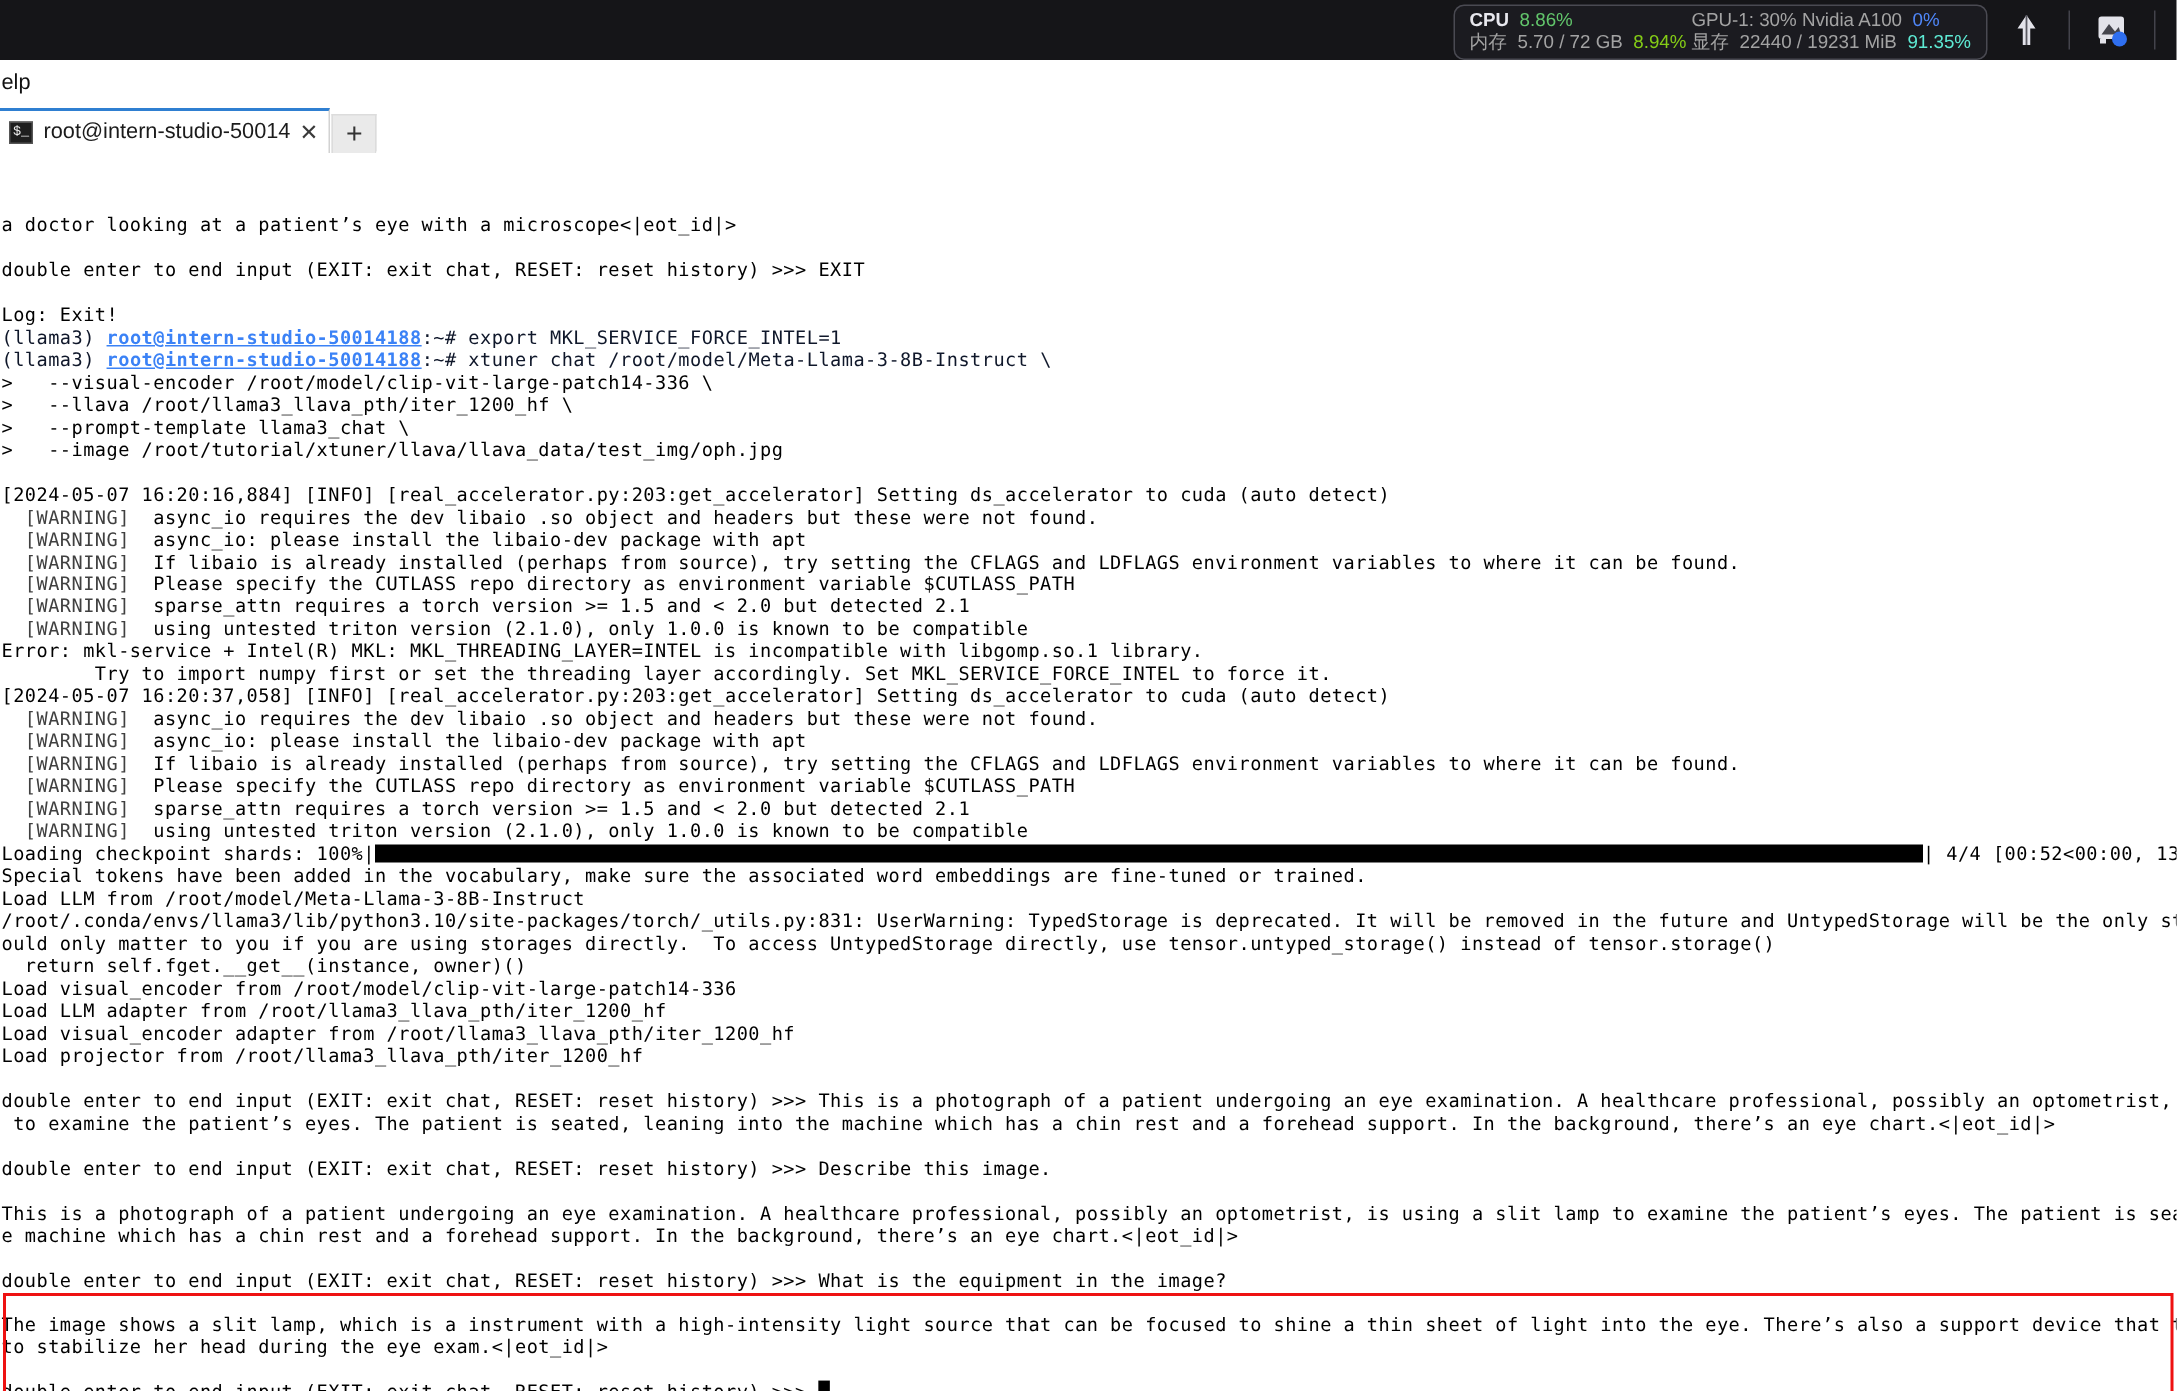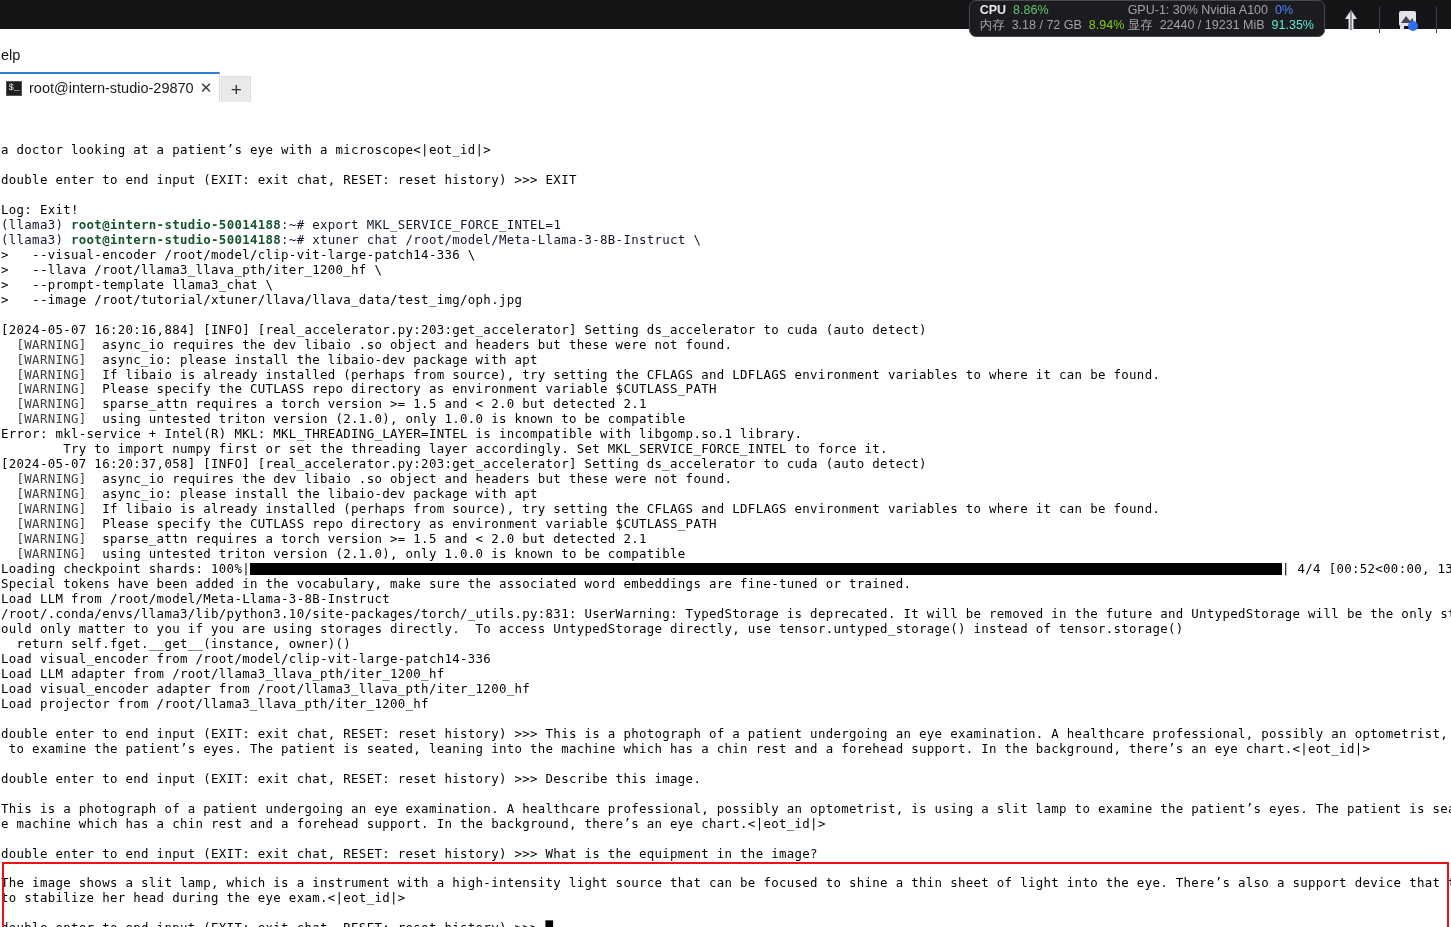--- a/index.html
+++ b/index.html
@@ -6,23 +6,23 @@
   html, body {
     margin: 0; padding: 0;
     width: 1451px; height: 927px;
     overflow: hidden;
     background: #ffffff;
     font-family: "Liberation Sans", sans-serif;
   }
 
   
   #topbar {
-    position: absolute; left: 0; top: 0; width: 1451px; height: 29px;
+    position: absolute; left: 0; top: 0; width: 1451px; height: 40px;
     background: #151518;
-    display: flex; align-items: flex-start; justify-content: flex-end;
+    display: flex; align-items: flex-end; justify-content: flex-end;
   }
   #sysmon {
     border: 1px solid #4a4a52;
     border-radius: 7px;
     background: #1b1b20;
     padding: 2px 10px 3px 10px;
     margin-right: 12px;
     font-family: "Liberation Sans", sans-serif;
     font-size: 12.5px;
     line-height: 15px;
@@ -108,21 +108,21 @@
     color: #000000;
     font-family: "DejaVu Sans Mono", monospace;
     font-size: 12.4px;
     line-height: 14.98px;
     letter-spacing: 0.32px;
     white-space: pre;
     overflow: hidden;
     padding-left: 1px;
   }
   #term .ln { height: 14.98px; }
-  .pg { color: #14532d; font-weight: bold; }
+  .pg { color: #3b82f6; font-weight: bold; text-decoration: underline; }
   .pgl { color: #0f172a; }
   .warn { color: #404040; }
   .bar  {
     display: inline-block;
     background: #000000;
     height: 12px;
     vertical-align: -2px;
   }
 
   
@@ -137,21 +137,21 @@
 </head>
 <body>
 
 <div id="topbar">
   <div id="sysmon">
     <div class="row">
       <span class="cellA"><span class="c-cpu-lbl">CPU</span><span class="c-green mg">8.86%</span></span>
       <span class="cellB"><span class="c-white">GPU-1: 30% Nvidia A100</span><span class="c-blue mg">0%</span></span>
     </div>
     <div class="row">
-      <span class="cellA"><span class="c-white">内存</span><span class="c-white mg">3.18 / 72 GB</span><span class="c-orange mg">8.94%</span></span>
+      <span class="cellA"><span class="c-white">内存</span><span class="c-white mg">5.70 / 72 GB</span><span class="c-orange mg">8.94%</span></span>
       <span class="cellB"><span class="c-white">显存</span><span class="c-white mg">22440 / 19231 MiB</span><span class="c-purple mg">91.35%</span></span>
     </div>
   </div>
 
   <div class="topicons">
     <div class="ticon">
       <svg width="28" height="28" viewBox="0 0 28 28" aria-hidden="true">
         <path d="M14 4 L20 13 L16.5 13 L16.5 24 L11.5 24 L11.5 13 L8 13 Z" fill="#e3e3ea"></path>
         <path d="M14 4 L14 24" stroke="#5a5a63" stroke-width="1.2"></path>
       </svg>
@@ -169,21 +169,21 @@
   </div>
 </div>
 
 <div id="menustrip">
   <span>elp</span>
 </div>
 
 <div id="tabbar">
   <div id="tab-active">
     <span class="term-ico">$_</span>
-    <span>root@intern-studio-29870</span>
+    <span>root@intern-studio-50014</span>
     <span id="tab-close">✕</span>
   </div>
   <div id="tab-new">+</div>
   <div id="tabbar-fill"></div>
 </div>
 
 <div id="term">
   <div id="term-lines"><div class="ln">a doctor looking at a patient’s eye with a microscope&lt;|eot_id|&gt;</div><div class="ln">&nbsp;</div><div class="ln">double enter to end input (EXIT: exit chat, RESET: reset history) &gt;&gt;&gt; EXIT</div><div class="ln">&nbsp;</div><div class="ln">Log: Exit!</div><div class="ln"><span class="pgl">(llama3) </span><span class="pg">root@intern-studio-50014188</span><span class="pgl">:~# export MKL_SERVICE_FORCE_INTEL=1</span></div><div class="ln"><span class="pgl">(llama3) </span><span class="pg">root@intern-studio-50014188</span><span class="pgl">:~# xtuner chat /root/model/Meta-Llama-3-8B-Instruct \</span></div><div class="ln">&gt;   --visual-encoder /root/model/clip-vit-large-patch14-336 \</div><div class="ln">&gt;   --llava /root/llama3_llava_pth/iter_1200_hf \</div><div class="ln">&gt;   --prompt-template llama3_chat \</div><div class="ln">&gt;   --image /root/tutorial/xtuner/llava/llava_data/test_img/oph.jpg</div><div class="ln">&nbsp;</div><div class="ln">[2024-05-07 16:20:16,884] [INFO] [real_accelerator.py:203:get_accelerator] Setting ds_accelerator to cuda (auto detect)</div><div class="ln"><span class="warn">  [WARNING]</span>  async_io requires the dev libaio .so object and headers but these were not found.</div><div class="ln"><span class="warn">  [WARNING]</span>  async_io: please install the libaio-dev package with apt</div><div class="ln"><span class="warn">  [WARNING]</span>  If libaio is already installed (perhaps from source), try setting the CFLAGS and LDFLAGS environment variables to where it can be found.</div><div class="ln"><span class="warn">  [WARNING]</span>  Please specify the CUTLASS repo directory as environment variable $CUTLASS_PATH</div><div class="ln"><span class="warn">  [WARNING]</span>  sparse_attn requires a torch version &gt;= 1.5 and &lt; 2.0 but detected 2.1</div><div class="ln"><span class="warn">  [WARNING]</span>  using untested triton version (2.1.0), only 1.0.0 is known to be compatible</div><div class="ln">Error: mkl-service + Intel(R) MKL: MKL_THREADING_LAYER=INTEL is incompatible with libgomp.so.1 library.</div><div class="ln">        Try to import numpy first or set the threading layer accordingly. Set MKL_SERVICE_FORCE_INTEL to force it.</div><div class="ln">[2024-05-07 16:20:37,058] [INFO] [real_accelerator.py:203:get_accelerator] Setting ds_accelerator to cuda (auto detect)</div><div class="ln"><span class="warn">  [WARNING]</span>  async_io requires the dev libaio .so object and headers but these were not found.</div><div class="ln"><span class="warn">  [WARNING]</span>  async_io: please install the libaio-dev package with apt</div><div class="ln"><span class="warn">  [WARNING]</span>  If libaio is already installed (perhaps from source), try setting the CFLAGS and LDFLAGS environment variables to where it can be found.</div><div class="ln"><span class="warn">  [WARNING]</span>  Please specify the CUTLASS repo directory as environment variable $CUTLASS_PATH</div><div class="ln"><span class="warn">  [WARNING]</span>  sparse_attn requires a torch version &gt;= 1.5 and &lt; 2.0 but detected 2.1</div><div class="ln"><span class="warn">  [WARNING]</span>  using untested triton version (2.1.0), only 1.0.0 is known to be compatible</div><div class="ln">Loading checkpoint shards: 100%|<span class="bar" style="width:1032px"></span>| 4/4 [00:52&lt;00:00, 13.05s/it]</div><div class="ln">Special tokens have been added in the vocabulary, make sure the associated word embeddings are fine-tuned or trained.</div><div class="ln">Load LLM from /root/model/Meta-Llama-3-8B-Instruct</div><div class="ln">/root/.conda/envs/llama3/lib/python3.10/site-packages/torch/_utils.py:831: UserWarning: TypedStorage is deprecated. It will be removed in the future and UntypedStorage will be the only storage class. This sh</div><div class="ln">ould only matter to you if you are using storages directly.  To access UntypedStorage directly, use tensor.untyped_storage() instead of tensor.storage()</div><div class="ln">  return self.fget.__get__(instance, owner)()</div><div class="ln">Load visual_encoder from /root/model/clip-vit-large-patch14-336</div><div class="ln">Load LLM adapter from /root/llama3_llava_pth/iter_1200_hf</div><div class="ln">Load visual_encoder adapter from /root/llama3_llava_pth/iter_1200_hf</div><div class="ln">Load projector from /root/llama3_llava_pth/iter_1200_hf</div><div class="ln">&nbsp;</div><div class="ln">double enter to end input (EXIT: exit chat, RESET: reset history) &gt;&gt;&gt; This is a photograph of a patient undergoing an eye examination. A healthcare professional, possibly an optometrist, is using a slit lamp</div><div class="ln"> to examine the patient’s eyes. The patient is seated, leaning into the machine which has a chin rest and a forehead support. In the background, there’s an eye chart.&lt;|eot_id|&gt;</div><div class="ln">&nbsp;</div><div class="ln">double enter to end input (EXIT: exit chat, RESET: reset history) &gt;&gt;&gt; Describe this image.</div><div class="ln">&nbsp;</div><div class="ln">This is a photograph of a patient undergoing an eye examination. A healthcare professional, possibly an optometrist, is using a slit lamp to examine the patient’s eyes. The patient is seated, leaning into th</div><div class="ln">e machine which has a chin rest and a forehead support. In the background, there’s an eye chart.&lt;|eot_id|&gt;</div><div class="ln">&nbsp;</div><div class="ln">double enter to end input (EXIT: exit chat, RESET: reset history) &gt;&gt;&gt; What is the equipment in the image?</div><div class="ln">&nbsp;</div><div class="ln">The image shows a slit lamp, which is a instrument with a high-intensity light source that can be focused to shine a thin sheet of light into the eye. There’s also a support device that the patient is using</div><div class="ln">to stabilize her head during the eye exam.&lt;|eot_id|&gt;</div><div class="ln">&nbsp;</div><div class="ln">double enter to end input (EXIT: exit chat, RESET: reset history) &gt;&gt;&gt; <span>█</span></div></div>
   <div id="redbox"></div>
 </div>

